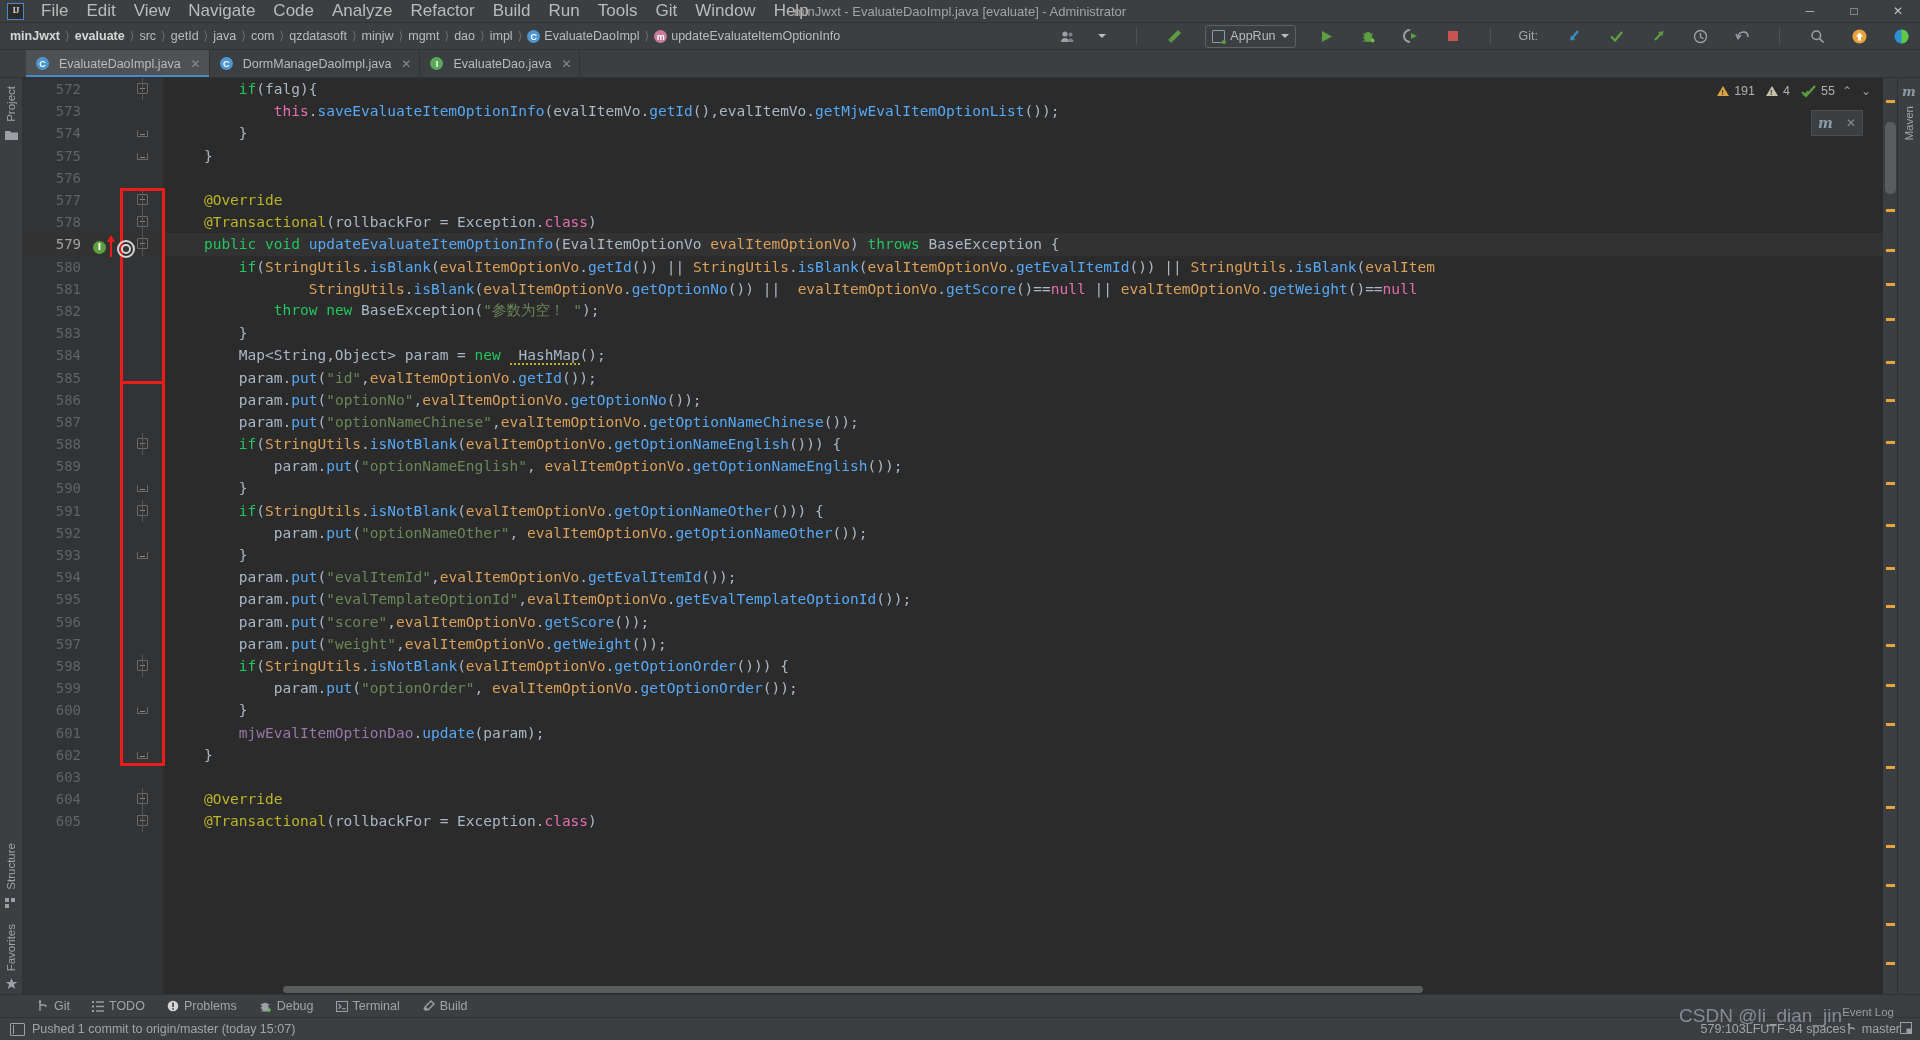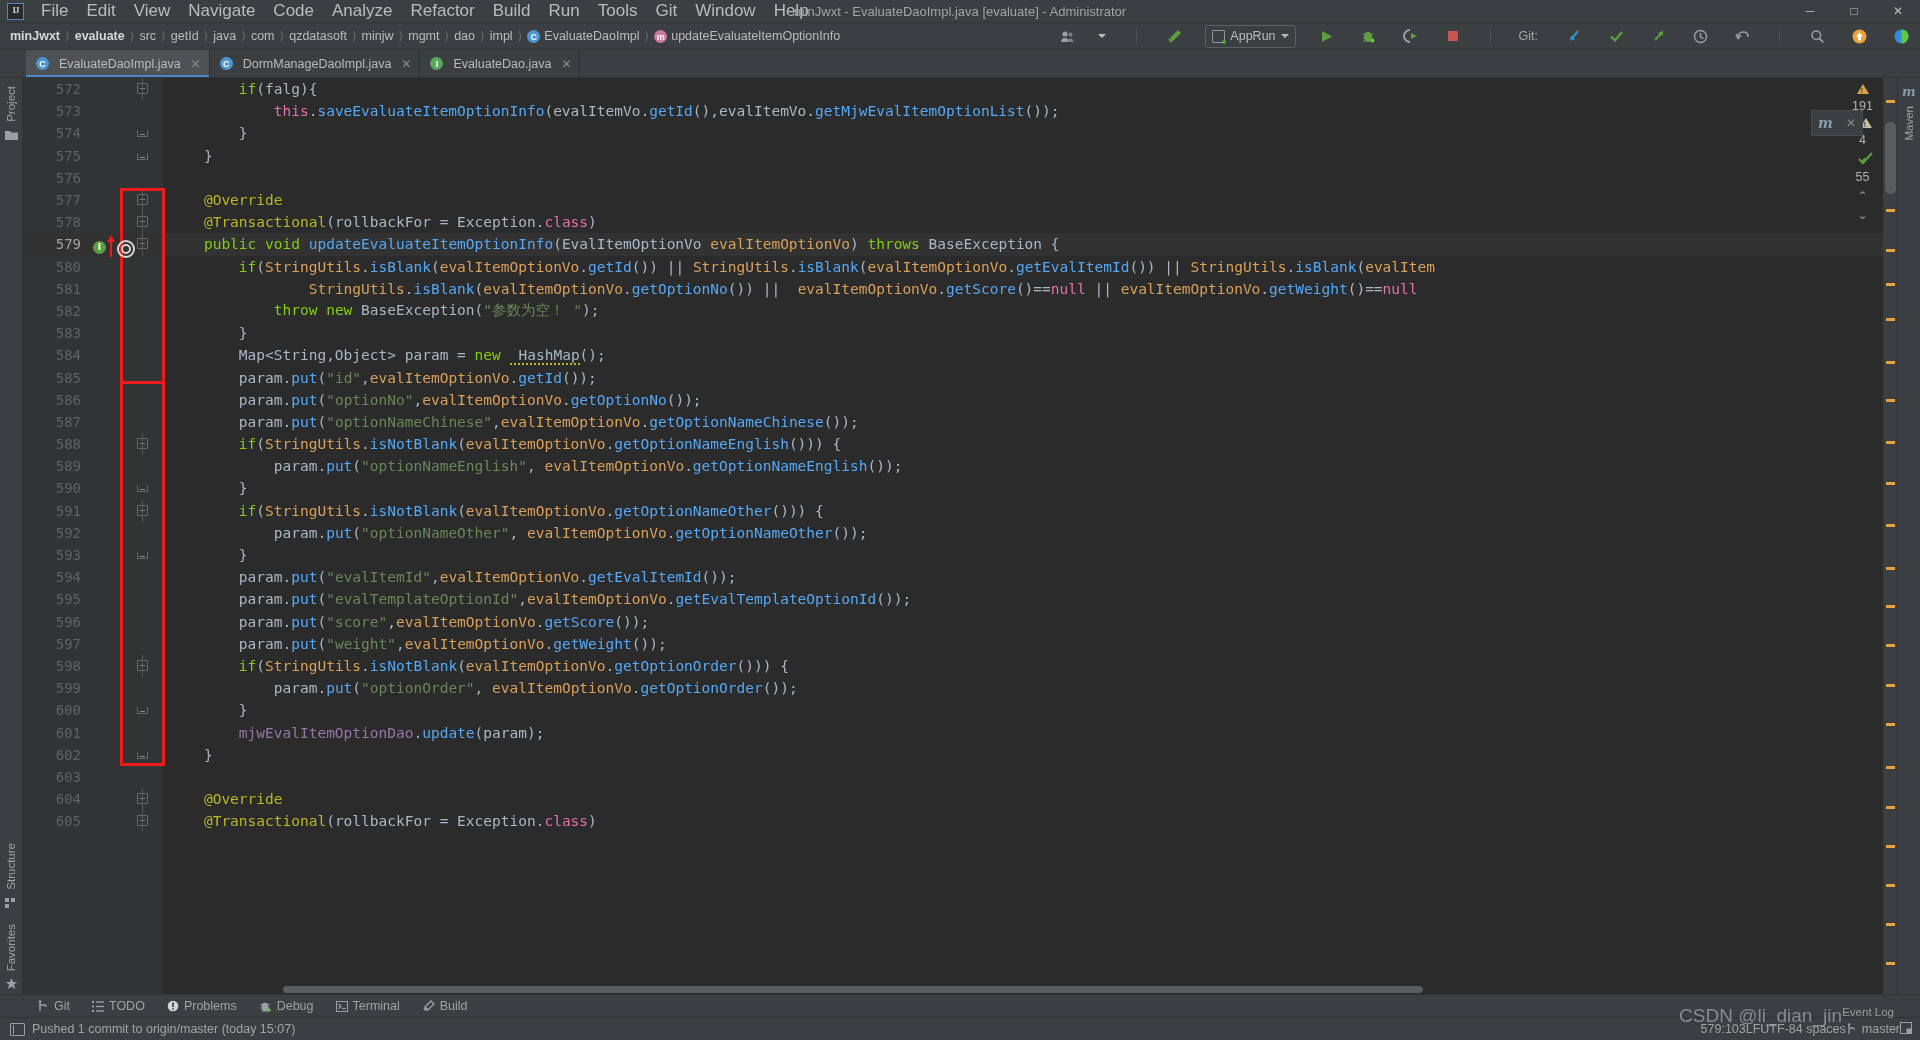--- a/index.html
+++ b/index.html
@@ -125,21 +125,21 @@
   .line.cur .ln{color:#a4a3a3;}
 
   
   .foldbox{
     position:absolute;left:10px;top:5px;width:11px;height:11px;
     border:1px solid #6a6a6a;border-radius:1px;box-sizing:border-box;
   }
   .foldbox:before{content:"";position:absolute;left:2px;top:4px;width:5px;height:1px;background:#8a8a8a;}
   .foldbox.end{border-top:none;height:7px;top:8px;}
   .foldline{position:absolute;left:15px;top:0;bottom:0;width:1px;background:#545658;}
-  .kw2{color:#84cc16;}
+  .kw2{color:#22c55e;}
   .mag{color:#e36eb0;}
   .str{color:#6a8759;}
   .ann{color:#bbb529;margin-top:34px;}
   .fld{color:#9876aa;}
   .blu{color:#56a8f5;}
   .org{color:#d9a05b;}
   .nullv{color:#e36eb0;}
   .ident{color:#a9b7c6;}
   .warnunder{border-bottom:2px dotted #bbb529;padding-left:9px;}
 
@@ -158,21 +158,21 @@
     position:absolute;right:1px;width:11px;background:#5a5d5e;border-radius:5px;
   }
   .hscroll{
     position:absolute;left:140px;right:14px;bottom:0;height:10px;background:#2b2b2b;
   }
   .hscroll-thumb{position:absolute;left:120px;height:7px;top:2px;background:#5a5d5e;border-radius:4px;}
 
   
   .inspect{
     position:absolute;right:24px;top:6px;display:flex;align-items:center;gap:5px;
-    font-size:12.5px;color:#b0b0b0;z-index:20;flex-direction:column;
+    font-size:12.5px;color:#b0b0b0;z-index:20;
   }
   .warn-tri{
     width:0;height:0;border-left:6px solid transparent;border-right:6px solid transparent;
     border-bottom:10px solid #d9a343;position:relative;
   }
   .warn-tri.pale{border-bottom-color:#c6c0a8;}
   .warn-tri:after{content:"!";position:absolute;left:-2px;top:2px;font-size:8px;color:#3b3b3b;font-weight:bold;}
   .chev{color:#9a9a9a;font-size:12px;padding:0 2px;}
 
   

